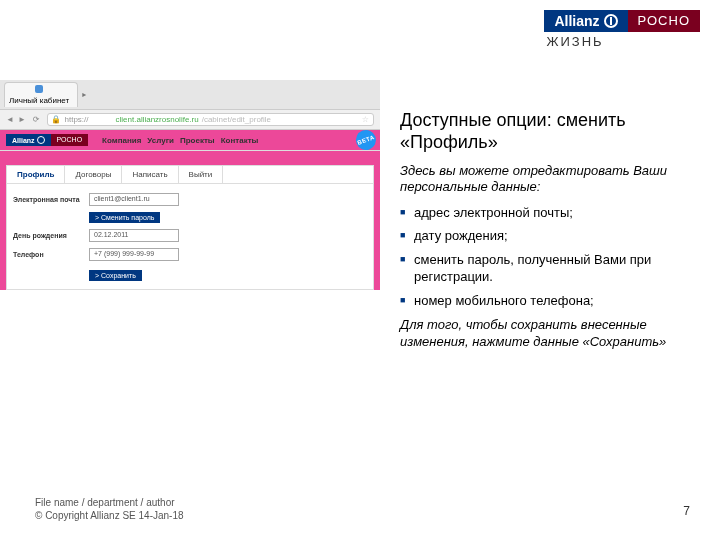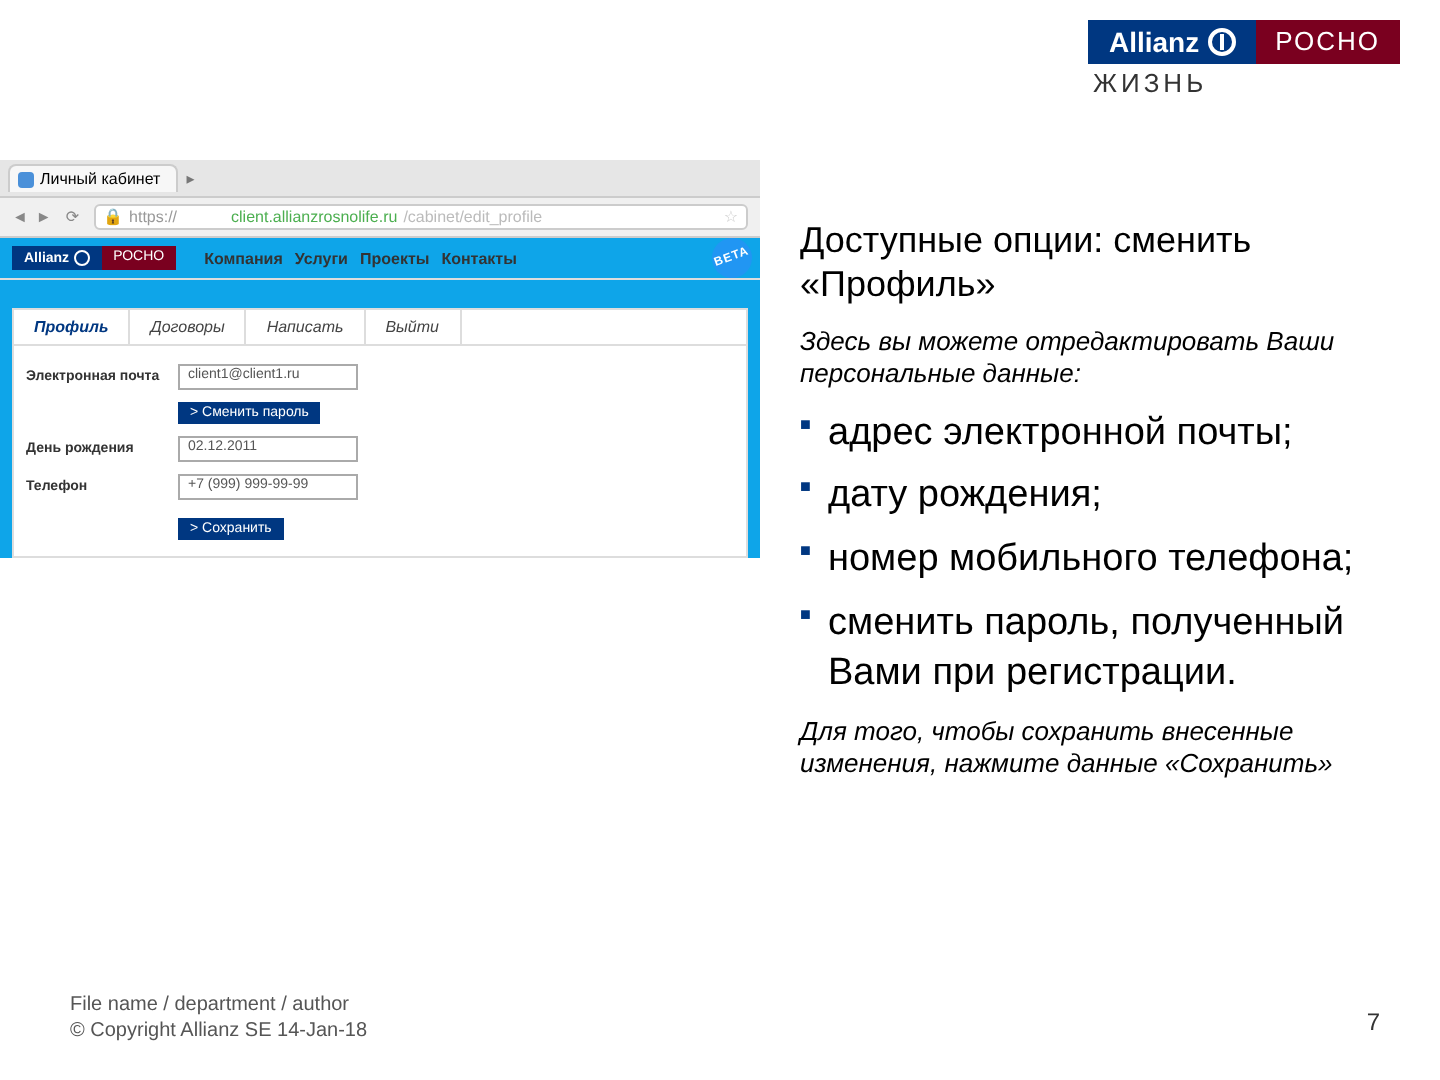--- a/index.html
+++ b/index.html
@@ -79,20 +79,21 @@
   }
   .tab {
     background: #f7f7f7;
     border: 1px solid #ccc;
     border-bottom: none;
     padding: 2px 8px 2px 4px;
     border-radius: 4px 4px 0 0;
     display: flex;
     align-items: center;
     gap: 3px;
+    flex-direction: column;
   }
   .tab .favicon {
     width: 8px; height: 8px;
     background: #4a90d9;
     border-radius: 2px;
   }
   .new-tab { color: #777; }
   .addr-bar {
     display: flex;
     align-items: center;
@@ -114,21 +115,21 @@
     align-items: center;
     gap: 3px;
     color: #999;
   }
   .addr-field .lock { color: #4caf50; font-size: 8px; }
   .addr-field .host { color: #4caf50; padding-left: 24px; }
   .addr-field .path { color: #bbb; }
   .addr-star { color: #ccc; }
 
   .site {
-    background: #0ea5e9;
+    background: #ec4899;
   }
   .site-header {
     display: flex;
     align-items: center;
     padding: 4px 6px;
     border-bottom: 1px solid #ddd;
     position: relative;
   }
   .mini-logo { display: flex; font-size: 7px; }
   .mini-allianz {
@@ -167,21 +168,20 @@
   .site-body {
     background: #f4f4f4;
     border: 1px solid #ddd;
     margin: 14px 6px 10px 6px;
   }
   .site-tabs {
     display: flex;
     font-size: 8px;
     border-bottom: 1px solid #ddd;
     background: #fff;
-    font-style: italic;
   }
   .site-tab {
     padding: 4px 10px;
     border-right: 1px solid #ddd;
     color: #444;
   }
   .site-tab.active {
     font-weight: bold;
     color: #003781;
   }
@@ -235,21 +235,21 @@
     font-size: 13px;
     line-height: 1.25;
     margin-bottom: 8px;
     font-style: italic;
   }
   .r-list {
     list-style: none;
     margin-bottom: 8px;
   }
   .r-list li {
-    font-size: 19px;
+    font-size: 13px;
     line-height: 1.35;
     position: relative;
     padding-left: 14px;
     margin-bottom: 6px;
   }
   .r-list li::before {
     content: '■';
     position: absolute;
     left: 0;
     color: #003781;
@@ -359,22 +359,22 @@
     </div>
   </div>
 </div>
 
 <div class="right-col">
   <div class="r-title">Доступные опции: сменить «Профиль»</div>
   <div class="r-para">Здесь вы можете отредактировать Ваши персональные данные:</div>
   <ul class="r-list">
     <li>адрес электронной почты;</li>
     <li>дату рождения;</li>
+    <li>сменить пароль, полученный Вами при регистрации.</li>
     <li>номер мобильного телефона;</li>
-    <li>сменить пароль, полученный Вами при регистрации.</li>
   </ul>
   <div class="r-para">Для того, чтобы сохранить внесенные изменения, нажмите данные «Сохранить»</div>
 </div>
 
 <div class="footer">
   <div>File name / department / author</div>
   <div>© Copyright Allianz SE 14-Jan-18</div>
 </div>
 <div class="pagenum">7</div>
 

